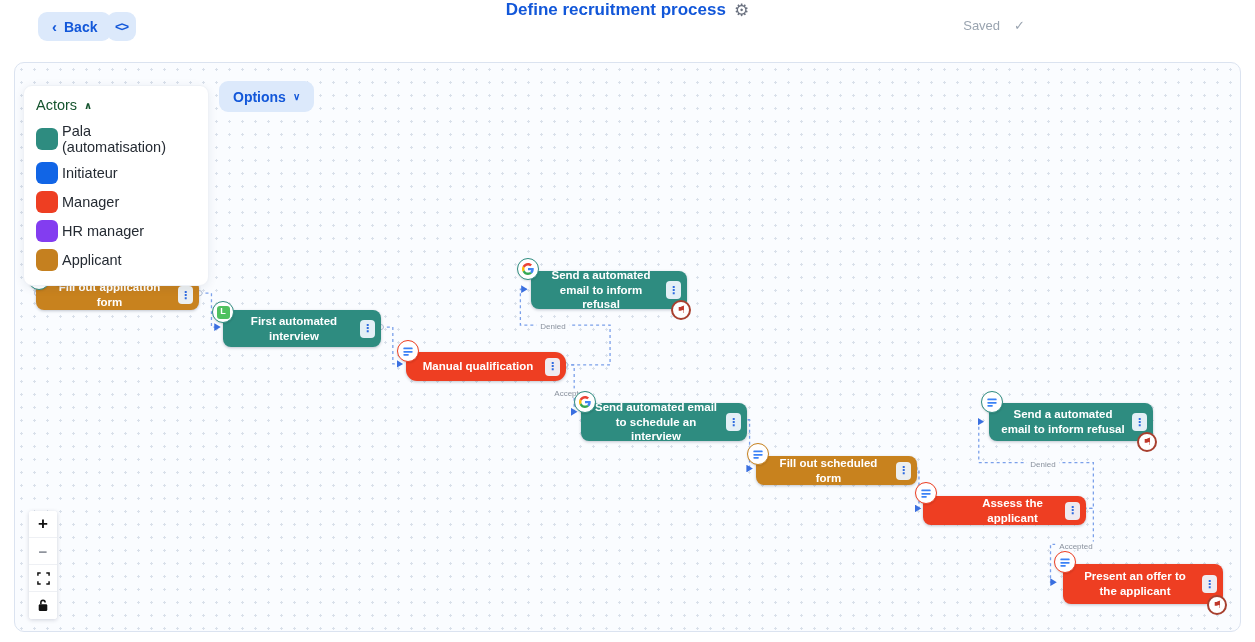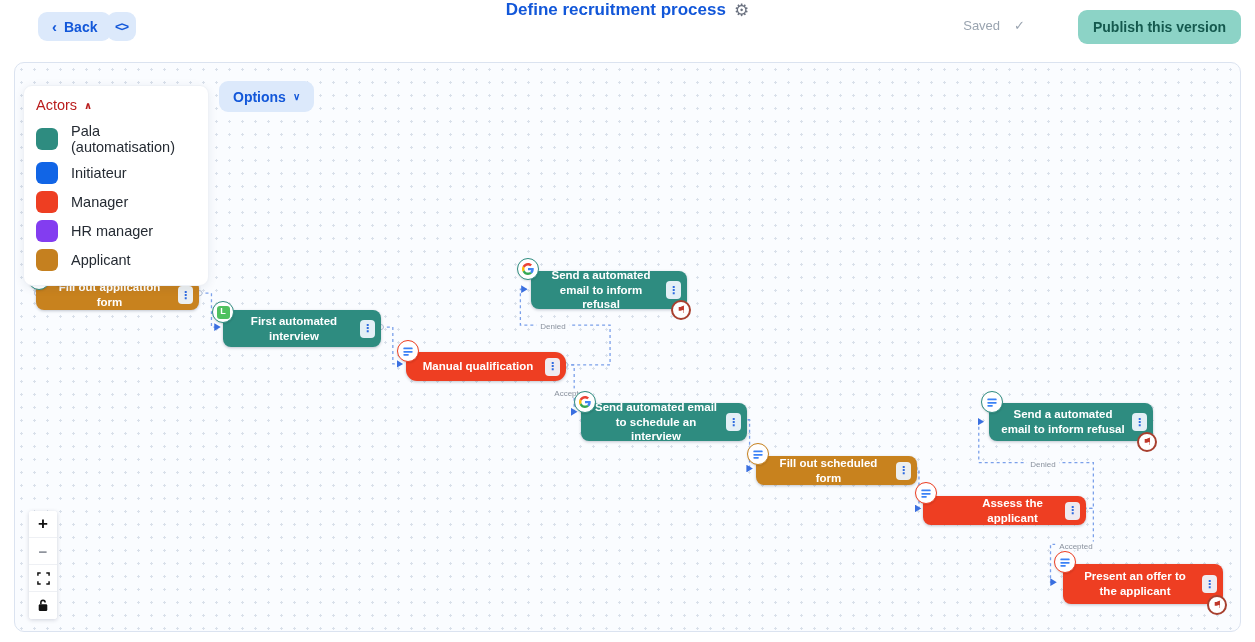--- a/index.html
+++ b/index.html
@@ -23,23 +23,23 @@
 
   
   .canvas { position:absolute; left:14px; top:62px; width:1227px; height:570px;
     background:#fafcff; border:1px solid #dbe3f0; border-radius:10px; overflow:hidden;
     background-image:radial-gradient(#d9e0ea 1px, transparent 1.1px); background-size:13px 13px; }
   .edges-svg { position:absolute; left:0; top:0; width:100%; height:100%; }
 
   
   .legend { position:absolute; left:8px; top:22px; width:186px; background:#fff; border:1px solid #eef1f6;
     border-radius:9px; box-shadow:0 2px 10px rgba(30,50,90,.08); padding:9px 12px 11px; }
-  .legend-head { display:flex; align-items:center; gap:7px; color:#b91c1c; font-size:14.5px; cursor:pointer; padding:2px 0 6px; }
+  .legend-head { display:flex; align-items:center; gap:7px; color:#14532d; font-size:14.5px; cursor:pointer; padding:2px 0 6px; }
   .legend-chev { font-size:10px; font-weight:bold; }
-  .legend-item { display:flex; align-items:center; gap:13px; padding:3.5px 0; }
+  .legend-item { display:flex; align-items:center; gap:4px; padding:3.5px 0; }
   .legend-swatch { width:22px; height:22px; border-radius:6px; flex:0 0 auto; }
   .legend-label { font-size:14.5px; color:#252b33; }
 
   .options-btn { position:absolute; left:204px; top:18px; height:31px; }
   .options-btn .chev-dn { font-size:10px; font-weight:bold; }
 
   
   .node { position:absolute; border-radius:8px; color:#fff; font-weight:bold; font-size:11.5px;
     display:flex; align-items:center; justify-content:center; text-align:center; line-height:1.3;
     padding:4px 28px 4px 12px; box-shadow:0 1px 3px rgba(20,30,60,.25); cursor:pointer; }
@@ -79,21 +79,20 @@
     <span>&lt;&gt;</span>
   </button>
   <div class="title-wrap">
     <span class="page-title">Define recruitment process</span>
     <span class="gear">⚙</span>
   </div>
   <div class="saved">
     <span>Saved</span>
     <span>✓</span>
   </div>
-  <button class="publish-btn">Publish this version</button>
 </div>
 
 <div class="canvas">
   <svg class="edges-svg" id="edges-svg" viewBox="0 0 1227 570">
       <defs>
         <marker id="arr" markerWidth="6" markerHeight="6" refX="4" refY="3" orient="auto">
           <path d="M0,0 L5,3 L0,6 Z" fill="#3a6fe0"></path>
         </marker>
       </defs>
       <polyline points="184,231 196,231 196,265 204,265" fill="none" stroke="#7ba0ea" stroke-width="1.3" stroke-dasharray="3 3" marker-end="url(#arr)"></polyline>

